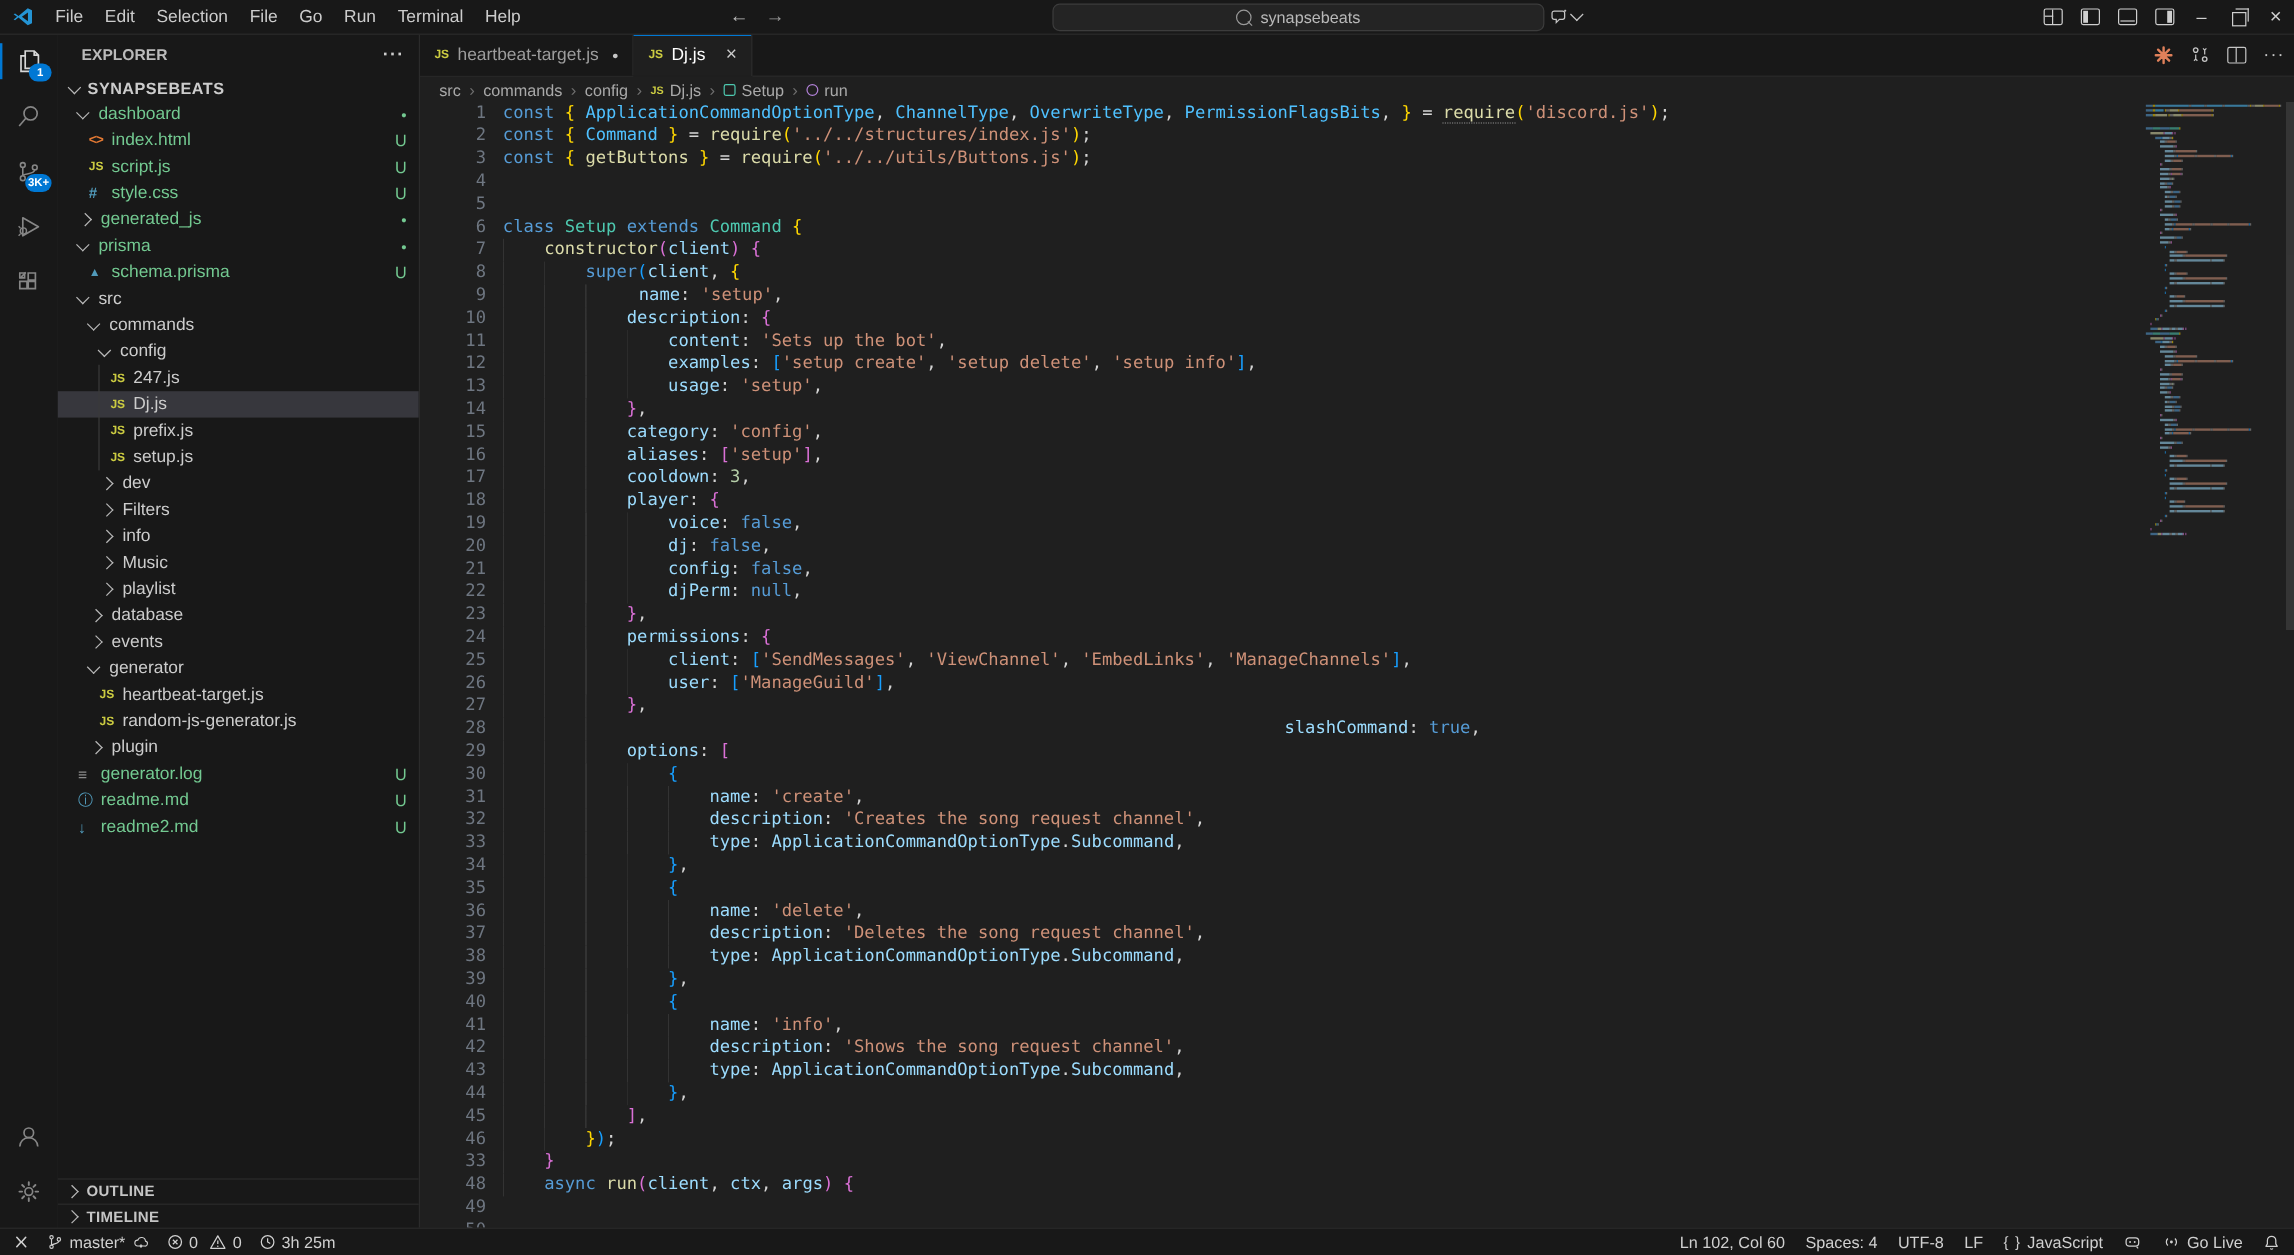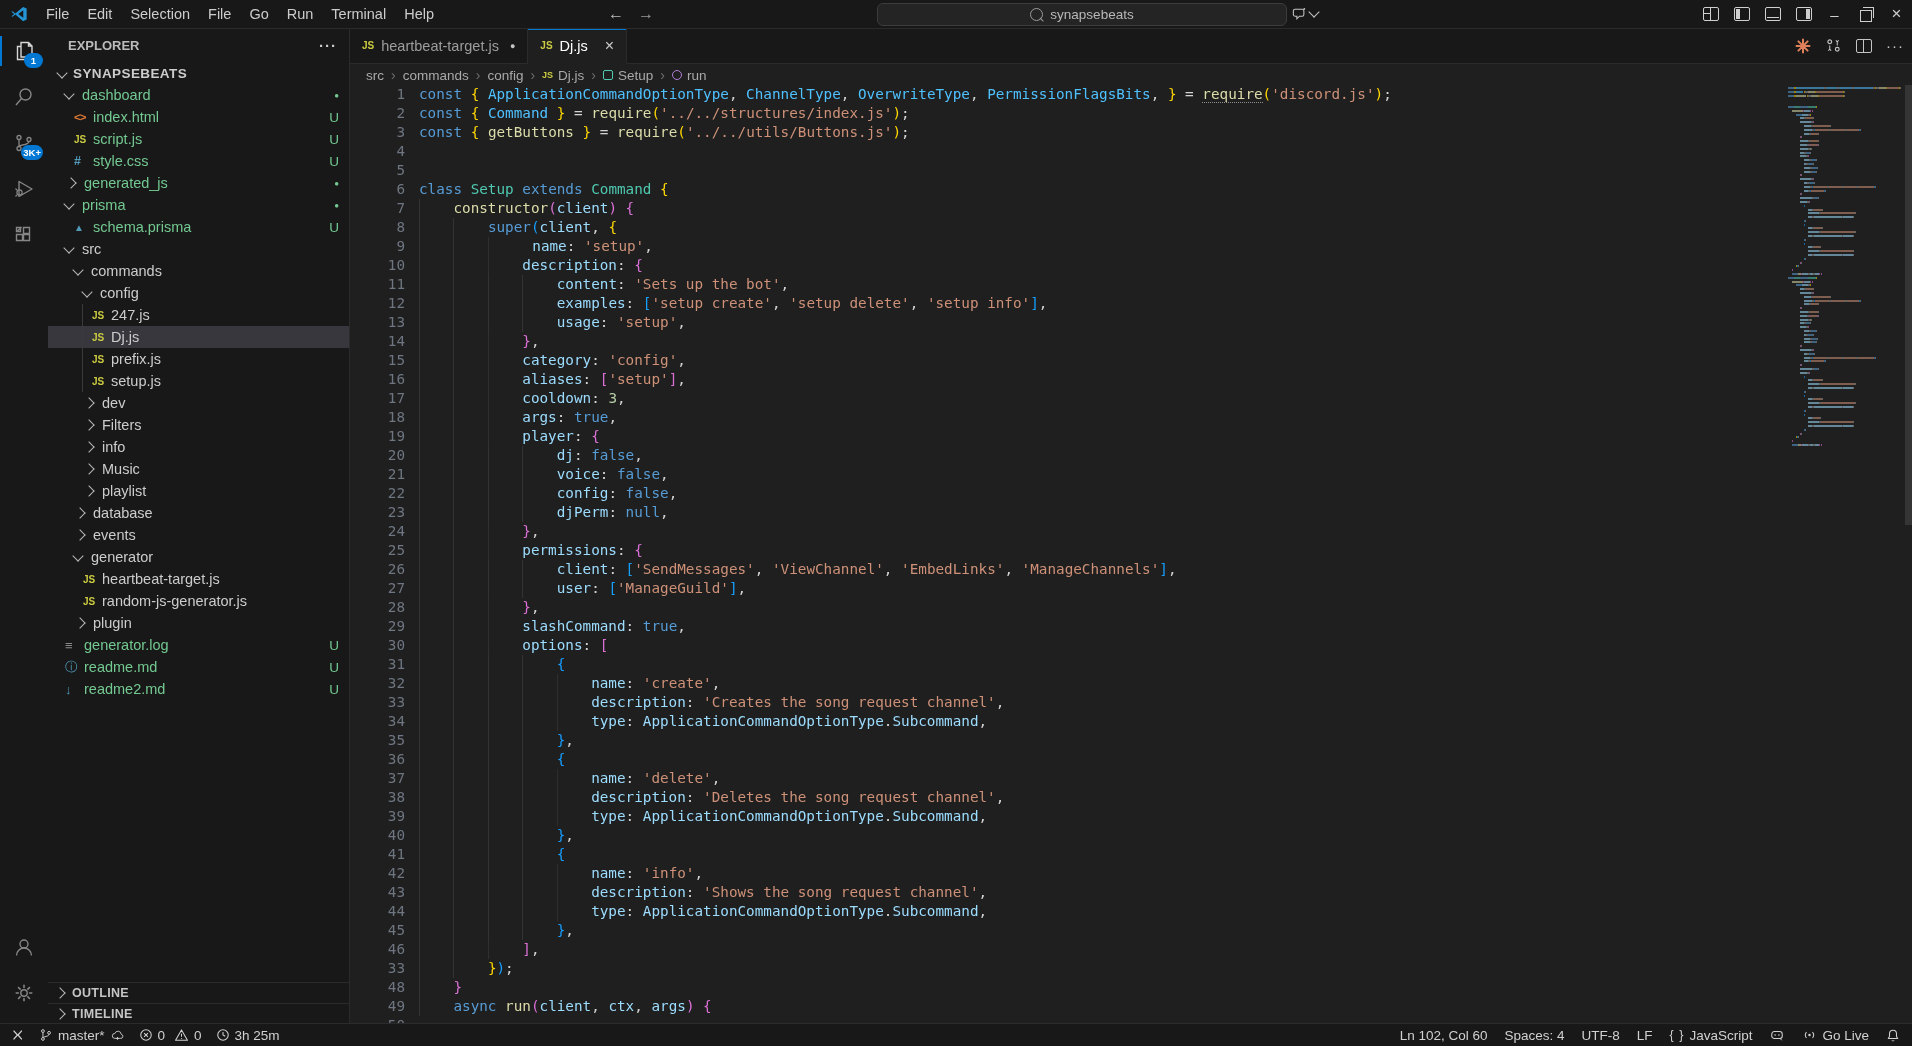--- a/index.html
+++ b/index.html
@@ -472,32 +472,31 @@
             <div class="cl" style="background-image: repeating-linear-gradient(90deg, rgb(51, 51, 51) 0px, rgb(51, 51, 51) 1px, transparent 1px, transparent 34.43px); background-size: 35.43px 100%; background-repeat: no-repeat;"><span class="t-w">        </span><span class="t-k">super</span><span class="t-3">(</span><span class="t-p">client</span><span class="t-w">, </span><span class="t-1">{</span></div>
             <div class="cl" style="background-image: repeating-linear-gradient(90deg, rgb(51, 51, 51) 0px, rgb(51, 51, 51) 1px, transparent 1px, transparent 34.43px); background-size: 69.86px 100%; background-repeat: no-repeat; padding-left: 10px;"><span class="t-w">            </span><span class="t-p">name</span><span class="t-w">: </span><span class="t-s">'setup'</span><span class="t-w">,</span></div>
             <div class="cl" style="background-image: repeating-linear-gradient(90deg, rgb(51, 51, 51) 0px, rgb(51, 51, 51) 1px, transparent 1px, transparent 34.43px); background-size: 69.86px 100%; background-repeat: no-repeat;"><span class="t-w">            </span><span class="t-p">description</span><span class="t-w">: </span><span class="t-2">{</span></div>
             <div class="cl" style="background-image: repeating-linear-gradient(90deg, rgb(51, 51, 51) 0px, rgb(51, 51, 51) 1px, transparent 1px, transparent 34.43px); background-size: 104.29px 100%; background-repeat: no-repeat;"><span class="t-w">                </span><span class="t-p">content</span><span class="t-w">: </span><span class="t-s">'Sets up the bot'</span><span class="t-w">,</span></div>
             <div class="cl" style="background-image: repeating-linear-gradient(90deg, rgb(51, 51, 51) 0px, rgb(51, 51, 51) 1px, transparent 1px, transparent 34.43px); background-size: 104.29px 100%; background-repeat: no-repeat;"><span class="t-w">                </span><span class="t-p">examples</span><span class="t-w">: </span><span class="t-3">[</span><span class="t-s">'setup create'</span><span class="t-w">, </span><span class="t-s">'setup delete'</span><span class="t-w">, </span><span class="t-s">'setup info'</span><span class="t-3">]</span><span class="t-w">,</span></div>
             <div class="cl" style="background-image: repeating-linear-gradient(90deg, rgb(51, 51, 51) 0px, rgb(51, 51, 51) 1px, transparent 1px, transparent 34.43px); background-size: 104.29px 100%; background-repeat: no-repeat;"><span class="t-w">                </span><span class="t-p">usage</span><span class="t-w">: </span><span class="t-s">'setup'</span><span class="t-w">,</span></div>
             <div class="cl" style="background-image: repeating-linear-gradient(90deg, rgb(51, 51, 51) 0px, rgb(51, 51, 51) 1px, transparent 1px, transparent 34.43px); background-size: 69.86px 100%; background-repeat: no-repeat;"><span class="t-w">            </span><span class="t-2">}</span><span class="t-w">,</span></div>
             <div class="cl" style="background-image: repeating-linear-gradient(90deg, rgb(51, 51, 51) 0px, rgb(51, 51, 51) 1px, transparent 1px, transparent 34.43px); background-size: 69.86px 100%; background-repeat: no-repeat;"><span class="t-w">            </span><span class="t-p">category</span><span class="t-w">: </span><span class="t-s">'config'</span><span class="t-w">,</span></div>
             <div class="cl" style="background-image: repeating-linear-gradient(90deg, rgb(51, 51, 51) 0px, rgb(51, 51, 51) 1px, transparent 1px, transparent 34.43px); background-size: 69.86px 100%; background-repeat: no-repeat;"><span class="t-w">            </span><span class="t-p">aliases</span><span class="t-w">: </span><span class="t-2">[</span><span class="t-s">'setup'</span><span class="t-2">]</span><span class="t-w">,</span></div>
             <div class="cl" style="background-image: repeating-linear-gradient(90deg, rgb(51, 51, 51) 0px, rgb(51, 51, 51) 1px, transparent 1px, transparent 34.43px); background-size: 69.86px 100%; background-repeat: no-repeat;"><span class="t-w">            </span><span class="t-p">cooldown</span><span class="t-w">: </span><span class="t-n">3</span><span class="t-w">,</span></div>
-            <div class="cl" style="background-image: repeating-linear-gradient(90deg, rgb(51, 51, 51) 0px, rgb(51, 51, 51) 1px, transparent 1px, transparent 34.43px); background-size: 69.86px 100%; background-repeat: no-repeat;"><span class="t-w">            </span><span class="t-p">args</span><span class="t-w">: </span><span class="t-k">true</span><span class="t-w">,</span></div>
             <div class="cl" style="background-image: repeating-linear-gradient(90deg, rgb(51, 51, 51) 0px, rgb(51, 51, 51) 1px, transparent 1px, transparent 34.43px); background-size: 69.86px 100%; background-repeat: no-repeat;"><span class="t-w">            </span><span class="t-p">player</span><span class="t-w">: </span><span class="t-2">{</span></div>
+            <div class="cl" style="background-image: repeating-linear-gradient(90deg, rgb(51, 51, 51) 0px, rgb(51, 51, 51) 1px, transparent 1px, transparent 34.43px); background-size: 104.29px 100%; background-repeat: no-repeat;"><span class="t-w">                </span><span class="t-p">voice</span><span class="t-w">: </span><span class="t-k">false</span><span class="t-w">,</span></div>
             <div class="cl" style="background-image: repeating-linear-gradient(90deg, rgb(51, 51, 51) 0px, rgb(51, 51, 51) 1px, transparent 1px, transparent 34.43px); background-size: 104.29px 100%; background-repeat: no-repeat;"><span class="t-w">                </span><span class="t-p">dj</span><span class="t-w">: </span><span class="t-k">false</span><span class="t-w">,</span></div>
-            <div class="cl" style="background-image: repeating-linear-gradient(90deg, rgb(51, 51, 51) 0px, rgb(51, 51, 51) 1px, transparent 1px, transparent 34.43px); background-size: 104.29px 100%; background-repeat: no-repeat;"><span class="t-w">                </span><span class="t-p">voice</span><span class="t-w">: </span><span class="t-k">false</span><span class="t-w">,</span></div>
             <div class="cl" style="background-image: repeating-linear-gradient(90deg, rgb(51, 51, 51) 0px, rgb(51, 51, 51) 1px, transparent 1px, transparent 34.43px); background-size: 104.29px 100%; background-repeat: no-repeat;"><span class="t-w">                </span><span class="t-p">config</span><span class="t-w">: </span><span class="t-k">false</span><span class="t-w">,</span></div>
             <div class="cl" style="background-image: repeating-linear-gradient(90deg, rgb(51, 51, 51) 0px, rgb(51, 51, 51) 1px, transparent 1px, transparent 34.43px); background-size: 104.29px 100%; background-repeat: no-repeat;"><span class="t-w">                </span><span class="t-p">djPerm</span><span class="t-w">: </span><span class="t-k">null</span><span class="t-w">,</span></div>
             <div class="cl" style="background-image: repeating-linear-gradient(90deg, rgb(51, 51, 51) 0px, rgb(51, 51, 51) 1px, transparent 1px, transparent 34.43px); background-size: 69.86px 100%; background-repeat: no-repeat;"><span class="t-w">            </span><span class="t-2">}</span><span class="t-w">,</span></div>
             <div class="cl" style="background-image: repeating-linear-gradient(90deg, rgb(51, 51, 51) 0px, rgb(51, 51, 51) 1px, transparent 1px, transparent 34.43px); background-size: 69.86px 100%; background-repeat: no-repeat;"><span class="t-w">            </span><span class="t-p">permissions</span><span class="t-w">: </span><span class="t-2">{</span></div>
             <div class="cl" style="background-image: repeating-linear-gradient(90deg, rgb(51, 51, 51) 0px, rgb(51, 51, 51) 1px, transparent 1px, transparent 34.43px); background-size: 104.29px 100%; background-repeat: no-repeat;"><span class="t-w">                </span><span class="t-p">client</span><span class="t-w">: </span><span class="t-3">[</span><span class="t-s">'SendMessages'</span><span class="t-w">, </span><span class="t-s">'ViewChannel'</span><span class="t-w">, </span><span class="t-s">'EmbedLinks'</span><span class="t-w">, </span><span class="t-s">'ManageChannels'</span><span class="t-3">]</span><span class="t-w">,</span></div>
             <div class="cl" style="background-image: repeating-linear-gradient(90deg, rgb(51, 51, 51) 0px, rgb(51, 51, 51) 1px, transparent 1px, transparent 34.43px); background-size: 104.29px 100%; background-repeat: no-repeat;"><span class="t-w">                </span><span class="t-p">user</span><span class="t-w">: </span><span class="t-3">[</span><span class="t-s">'ManageGuild'</span><span class="t-3">]</span><span class="t-w">,</span></div>
             <div class="cl" style="background-image: repeating-linear-gradient(90deg, rgb(51, 51, 51) 0px, rgb(51, 51, 51) 1px, transparent 1px, transparent 34.43px); background-size: 69.86px 100%; background-repeat: no-repeat;"><span class="t-w">            </span><span class="t-2">}</span><span class="t-w">,</span></div>
-            <div class="cl" style="background-image: repeating-linear-gradient(90deg, rgb(51, 51, 51) 0px, rgb(51, 51, 51) 1px, transparent 1px, transparent 34.43px); background-size: 69.86px 100%; background-repeat: no-repeat;"><span class="t-w">            </span><span class="t-p">slashCommand</span><span class="t-w">: </span><span class="t-k">true</span><span class="t-w">,</span></div>
+            <div class="cl" style="background-image: repeating-linear-gradient(90deg, rgb(51, 51, 51) 0px, rgb(51, 51, 51) 1px, transparent 1px, transparent 34.43px); background-size: 69.86px 100%; background-repeat: no-repeat; text-align: center;"><span class="t-w">            </span><span class="t-p">slashCommand</span><span class="t-w">: </span><span class="t-k">true</span><span class="t-w">,</span></div>
             <div class="cl" style="background-image: repeating-linear-gradient(90deg, rgb(51, 51, 51) 0px, rgb(51, 51, 51) 1px, transparent 1px, transparent 34.43px); background-size: 69.86px 100%; background-repeat: no-repeat;"><span class="t-w">            </span><span class="t-p">options</span><span class="t-w">: </span><span class="t-2">[</span></div>
             <div class="cl" style="background-image: repeating-linear-gradient(90deg, rgb(51, 51, 51) 0px, rgb(51, 51, 51) 1px, transparent 1px, transparent 34.43px); background-size: 104.29px 100%; background-repeat: no-repeat;"><span class="t-w">                </span><span class="t-3">{</span></div>
             <div class="cl" style="background-image: repeating-linear-gradient(90deg, rgb(51, 51, 51) 0px, rgb(51, 51, 51) 1px, transparent 1px, transparent 34.43px); background-size: 138.72px 100%; background-repeat: no-repeat;"><span class="t-w">                    </span><span class="t-p">name</span><span class="t-w">: </span><span class="t-s">'create'</span><span class="t-w">,</span></div>
             <div class="cl" style="background-image: repeating-linear-gradient(90deg, rgb(51, 51, 51) 0px, rgb(51, 51, 51) 1px, transparent 1px, transparent 34.43px); background-size: 138.72px 100%; background-repeat: no-repeat;"><span class="t-w">                    </span><span class="t-p">description</span><span class="t-w">: </span><span class="t-s">'Creates the song request channel'</span><span class="t-w">,</span></div>
             <div class="cl" style="background-image: repeating-linear-gradient(90deg, rgb(51, 51, 51) 0px, rgb(51, 51, 51) 1px, transparent 1px, transparent 34.43px); background-size: 138.72px 100%; background-repeat: no-repeat;"><span class="t-w">                    </span><span class="t-p">type</span><span class="t-w">: </span><span class="t-p">ApplicationCommandOptionType</span><span class="t-w">.</span><span class="t-p">Subcommand</span><span class="t-w">,</span></div>
             <div class="cl" style="background-image: repeating-linear-gradient(90deg, rgb(51, 51, 51) 0px, rgb(51, 51, 51) 1px, transparent 1px, transparent 34.43px); background-size: 104.29px 100%; background-repeat: no-repeat;"><span class="t-w">                </span><span class="t-3">}</span><span class="t-w">,</span></div>
             <div class="cl" style="background-image: repeating-linear-gradient(90deg, rgb(51, 51, 51) 0px, rgb(51, 51, 51) 1px, transparent 1px, transparent 34.43px); background-size: 104.29px 100%; background-repeat: no-repeat;"><span class="t-w">                </span><span class="t-3">{</span></div>
             <div class="cl" style="background-image: repeating-linear-gradient(90deg, rgb(51, 51, 51) 0px, rgb(51, 51, 51) 1px, transparent 1px, transparent 34.43px); background-size: 138.72px 100%; background-repeat: no-repeat;"><span class="t-w">                    </span><span class="t-p">name</span><span class="t-w">: </span><span class="t-s">'delete'</span><span class="t-w">,</span></div>
             <div class="cl" style="background-image: repeating-linear-gradient(90deg, rgb(51, 51, 51) 0px, rgb(51, 51, 51) 1px, transparent 1px, transparent 34.43px); background-size: 138.72px 100%; background-repeat: no-repeat;"><span class="t-w">                    </span><span class="t-p">description</span><span class="t-w">: </span><span class="t-s">'Deletes the song request channel'</span><span class="t-w">,</span></div>
             <div class="cl" style="background-image: repeating-linear-gradient(90deg, rgb(51, 51, 51) 0px, rgb(51, 51, 51) 1px, transparent 1px, transparent 34.43px); background-size: 138.72px 100%; background-repeat: no-repeat;"><span class="t-w">                    </span><span class="t-p">type</span><span class="t-w">: </span><span class="t-p">ApplicationCommandOptionType</span><span class="t-w">.</span><span class="t-p">Subcommand</span><span class="t-w">,</span></div>

